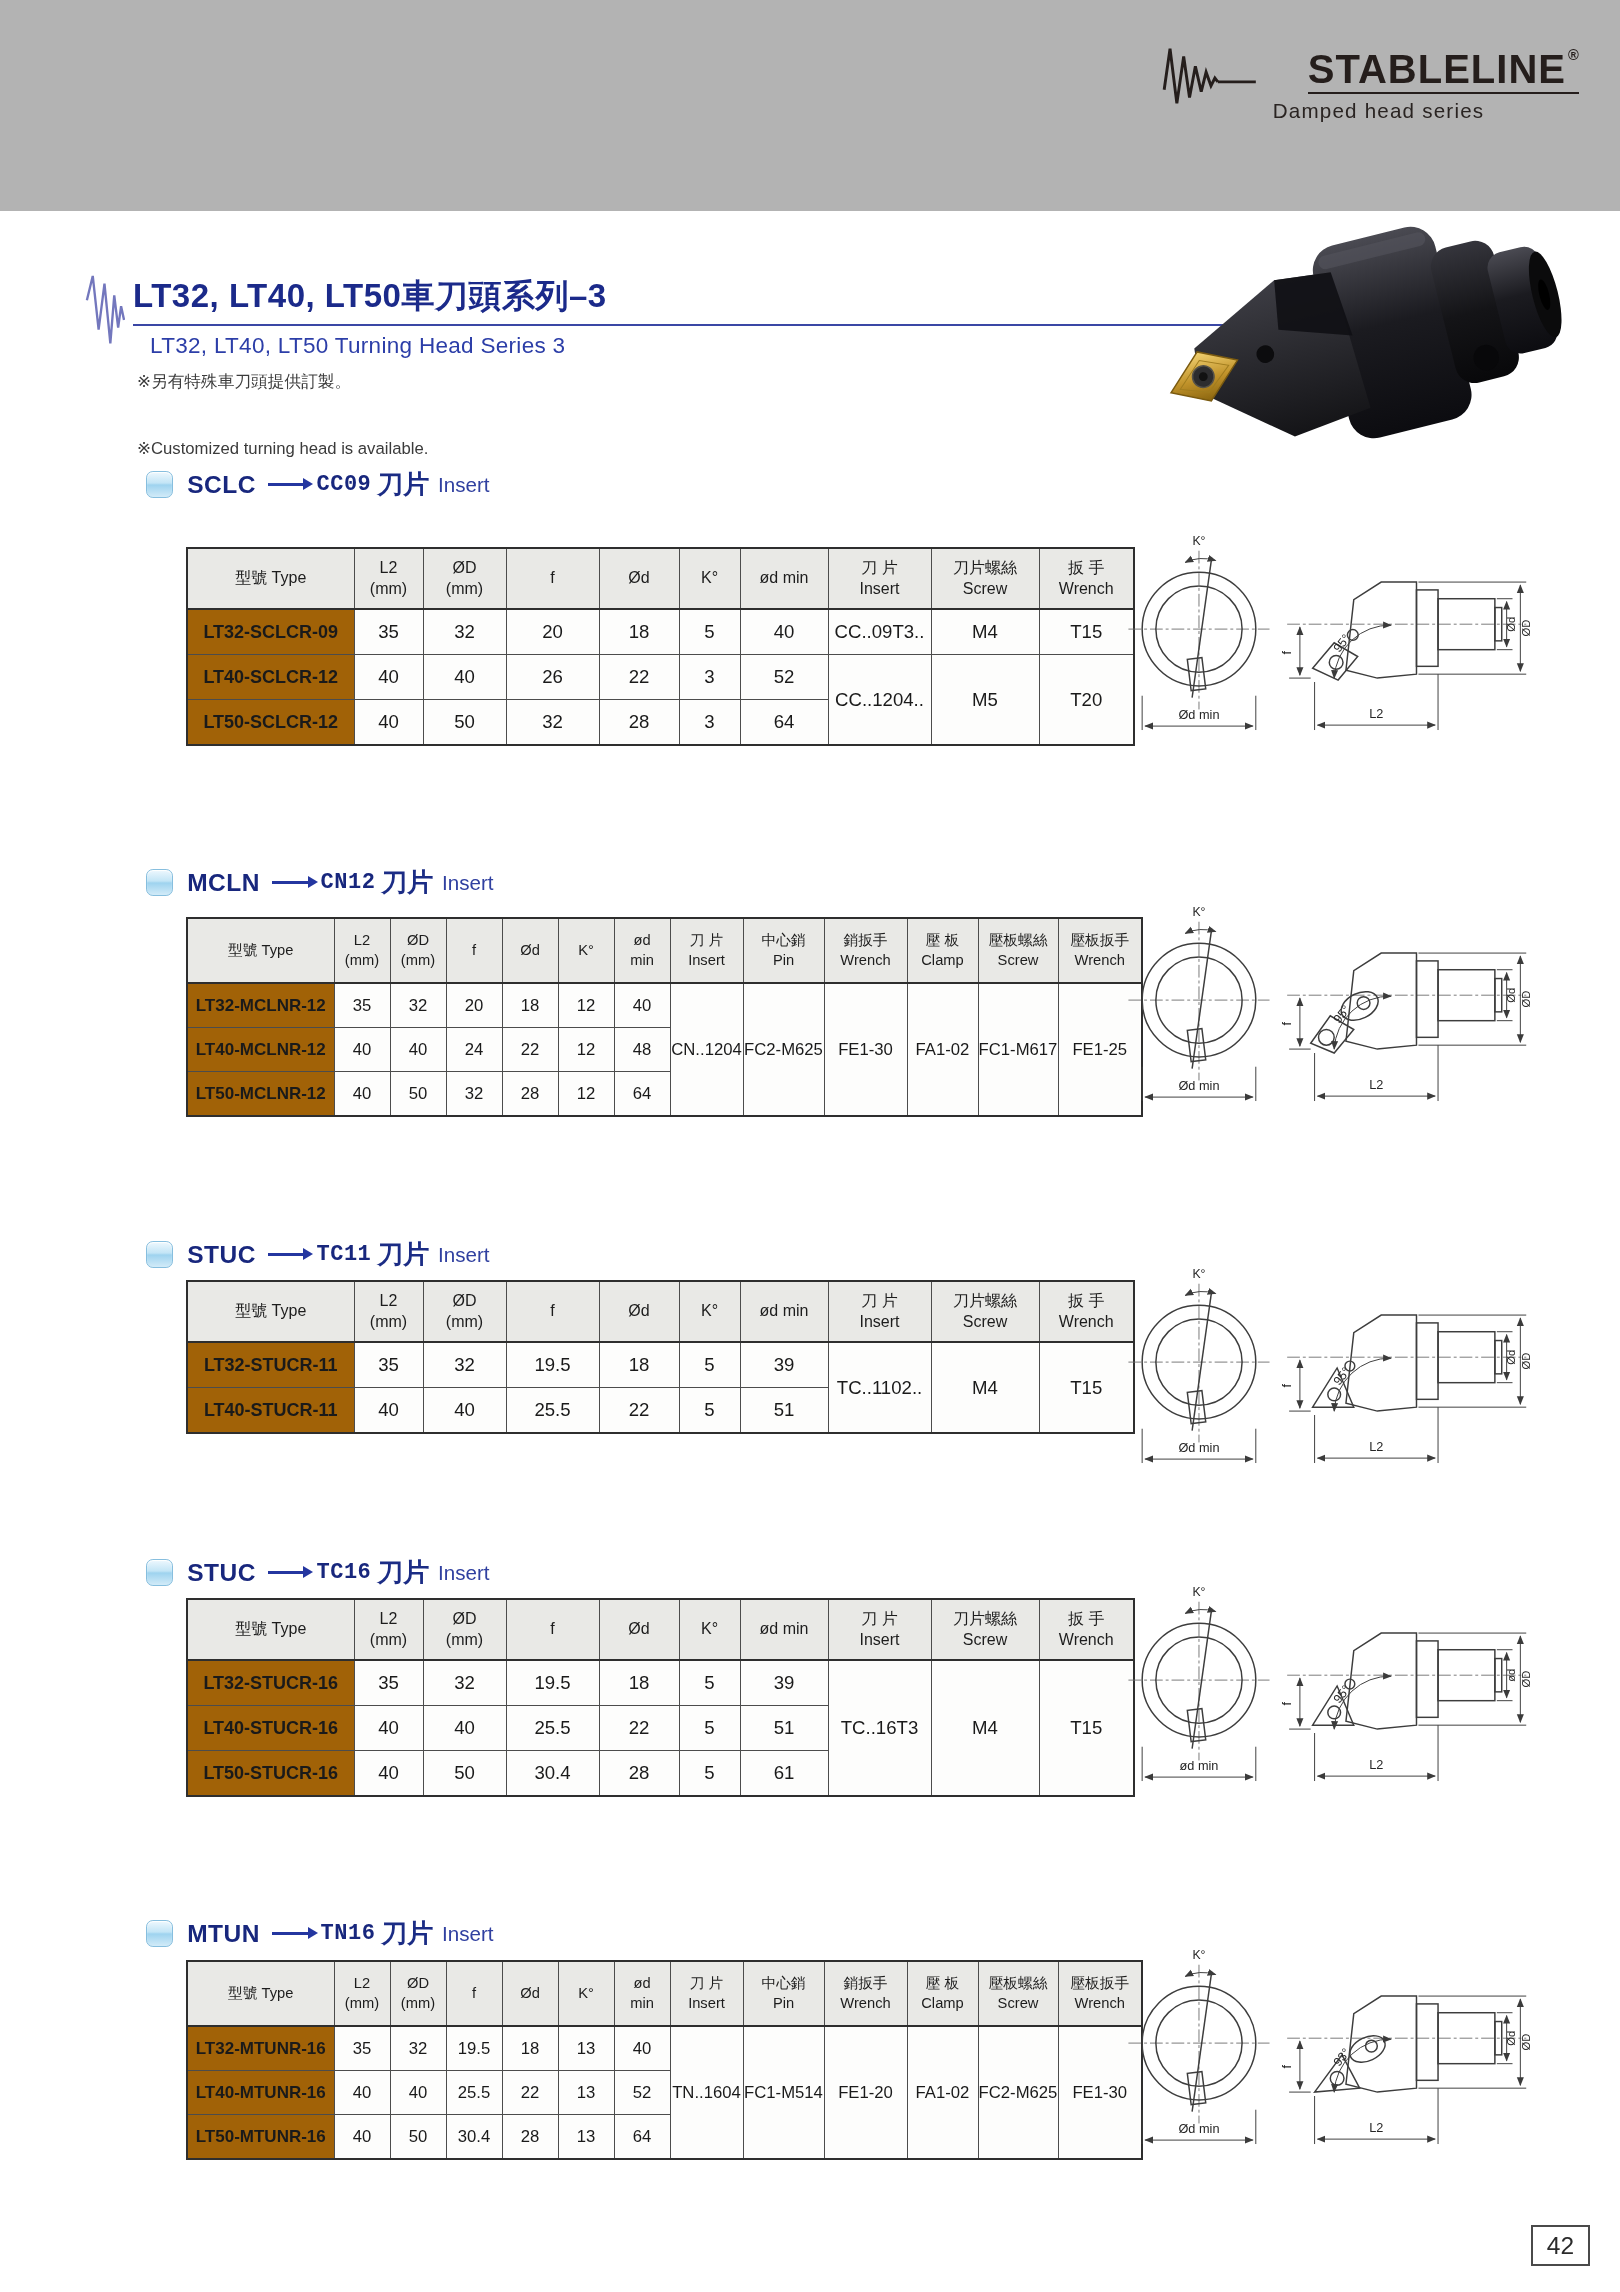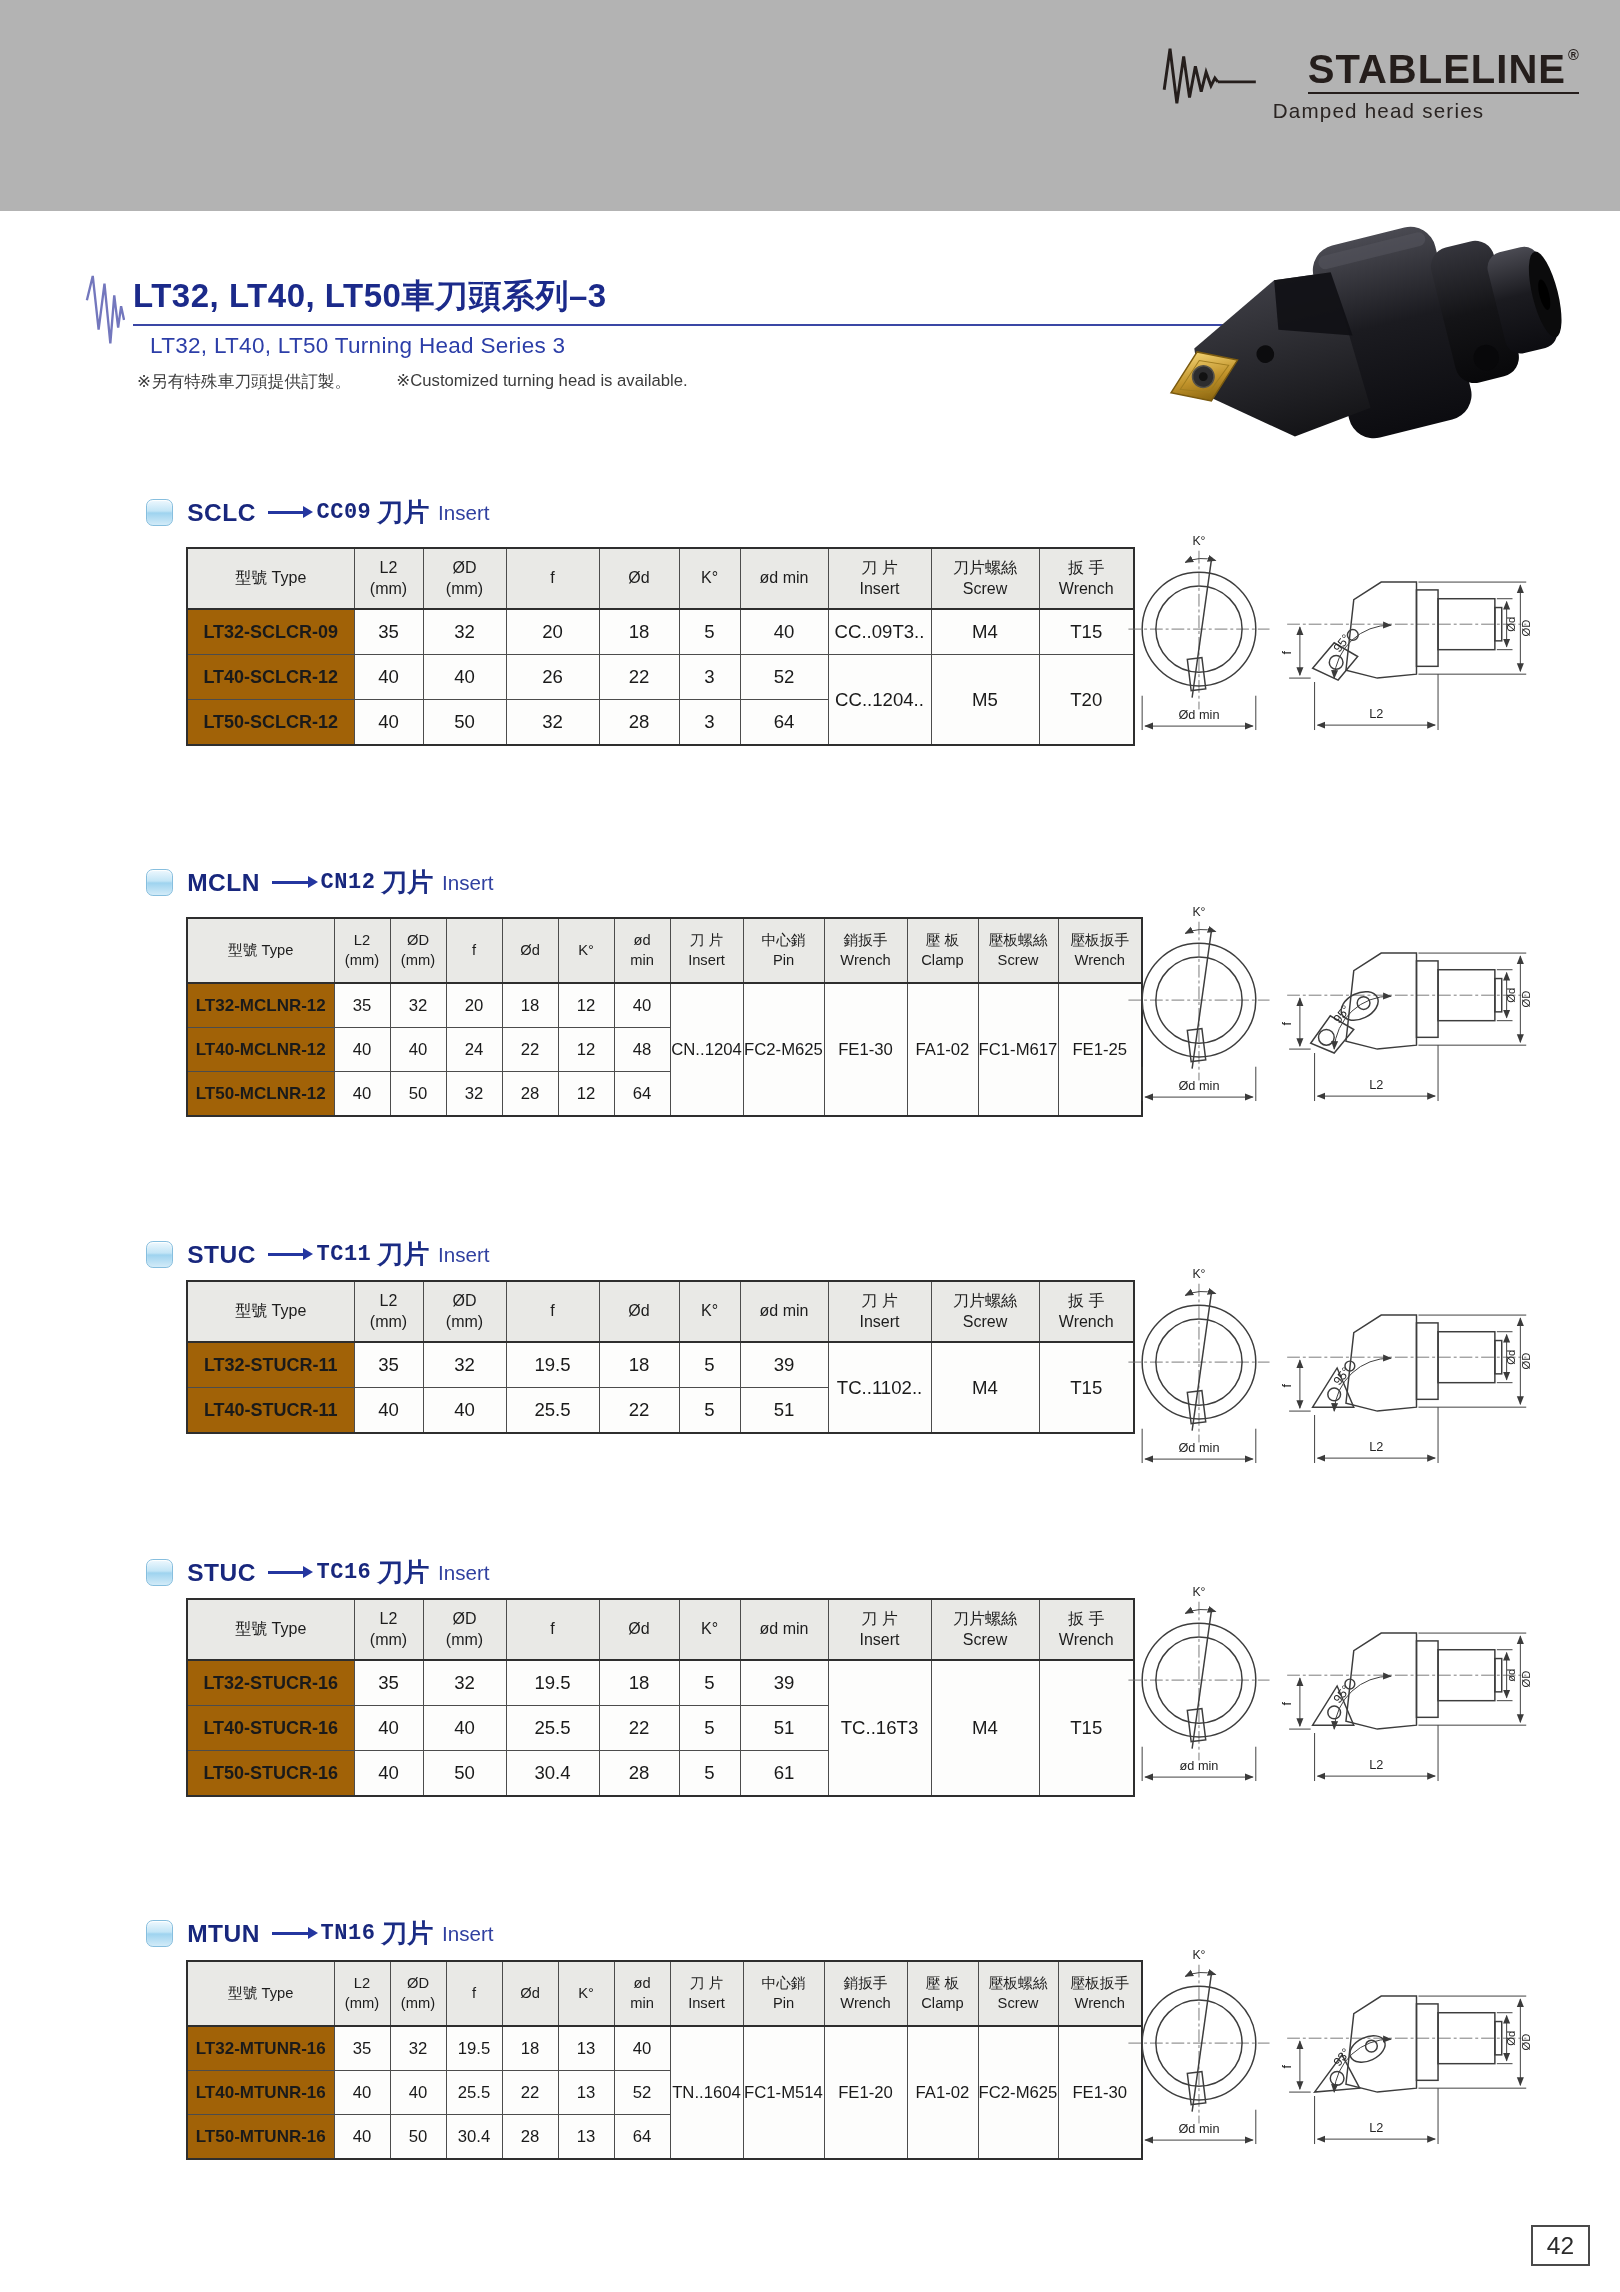--- a/index.html
+++ b/index.html
@@ -12,21 +12,21 @@
   .brand-box{display:flex;flex-direction:column;}
   .brand-line{display:flex;align-items:flex-start;border-bottom:2.9px solid #251e1c;padding-bottom:2.9px;margin-left:39px;}
   .brand{font-size:40px;font-weight:800;letter-spacing:1px;color:#251e1c;line-height:1;}
   .reg{font-size:14.7px;font-weight:700;color:#251e1c;margin-left:2px;margin-top:-2px;}
   .tagline{font-size:20.6px;color:#2a2422;padding:4.9px 2px 0 3.9px;letter-spacing:1.2px;}
   
   .title-wave{position:absolute;left:82px;top:271px;}
   .main-title{position:absolute;left:133px;top:274px;font-size:33px;font-weight:700;color:#1b2a8a;letter-spacing:0.5px;}
   .title-underline{position:absolute;left:133px;top:324px;width:1390px;height:2px;background:#3a47a5;}
   .sub-title{position:absolute;left:150px;top:333px;font-size:22.5px;color:#2c3ea8;letter-spacing:0.3px;}
-  .note-line{position:absolute;left:137px;top:370px;font-size:16.7px;color:#3b3b3b;display:flex;gap:45px;}
+  .note-line{position:absolute;left:137px;top:370px;font-size:16.7px;color:#3b3b3b;display:flex;gap:45px;flex-direction:column;}
   
   .photo-wrap{position:absolute;left:1137px;top:216px;}
   
   #sections{position:absolute;left:146px;top:0;width:1460px;height:2293px;}
   .sec-head{position:absolute;left:0;display:flex;align-items:center;height:33px;}
   .sec-icon{width:24.5px;height:24.5px;border-radius:6.9px;margin-right:14.7px;
     background:linear-gradient(180deg,#eef8fe 0%,#c3e5f6 44%,#9ed3ef 52%,#d2ebf8 100%);
     border:1px solid #86bede;box-shadow:inset 0 1px 1px #ffffff;}
   .sec-tool{font-size:24.5px;font-weight:700;color:#18277d;letter-spacing:0.5px;}
   .sec-arrow{display:inline-block;position:relative;width:37px;height:2.9px;background:#2436a0;margin:0 11.8px 0 11.8px;}
@@ -129,21 +129,21 @@
         <circle cx="131" cy="119" r="9" fill="#0c0c0e"></circle>
         <polygon points="28,134 64,100 102,118 66,152" fill="url(#gold)" stroke="#7a5a10" stroke-width="1.5"></polygon>
         <polygon points="38,133 64,109 92,121 66,143" fill="none" stroke="#a07c1e" stroke-width="1"></polygon>
         <circle cx="64" cy="126" r="11" fill="#2d2d2f" stroke="#55524a" stroke-width="1.5"></circle>
         <circle cx="64" cy="126" r="4.5" fill="#121212"></circle>
       </g>
     </svg>
   </div>
 
   <div id="sections">
-      <div class="sec-head" style="top: 496px;">
+      <div class="sec-head" style="top: 468px;">
         <span class="sec-icon"></span>
         <span class="sec-tool">SCLC</span>
         <span class="sec-arrow"></span>
         <span class="sec-code">CC09</span>
         <span class="sec-zh">刀片</span>
         <span class="sec-en">Insert</span>
       </div>
       <div class="tbl-wrap" style="top: 547px;">
         <table class="dt t10">
           <colgroup>

